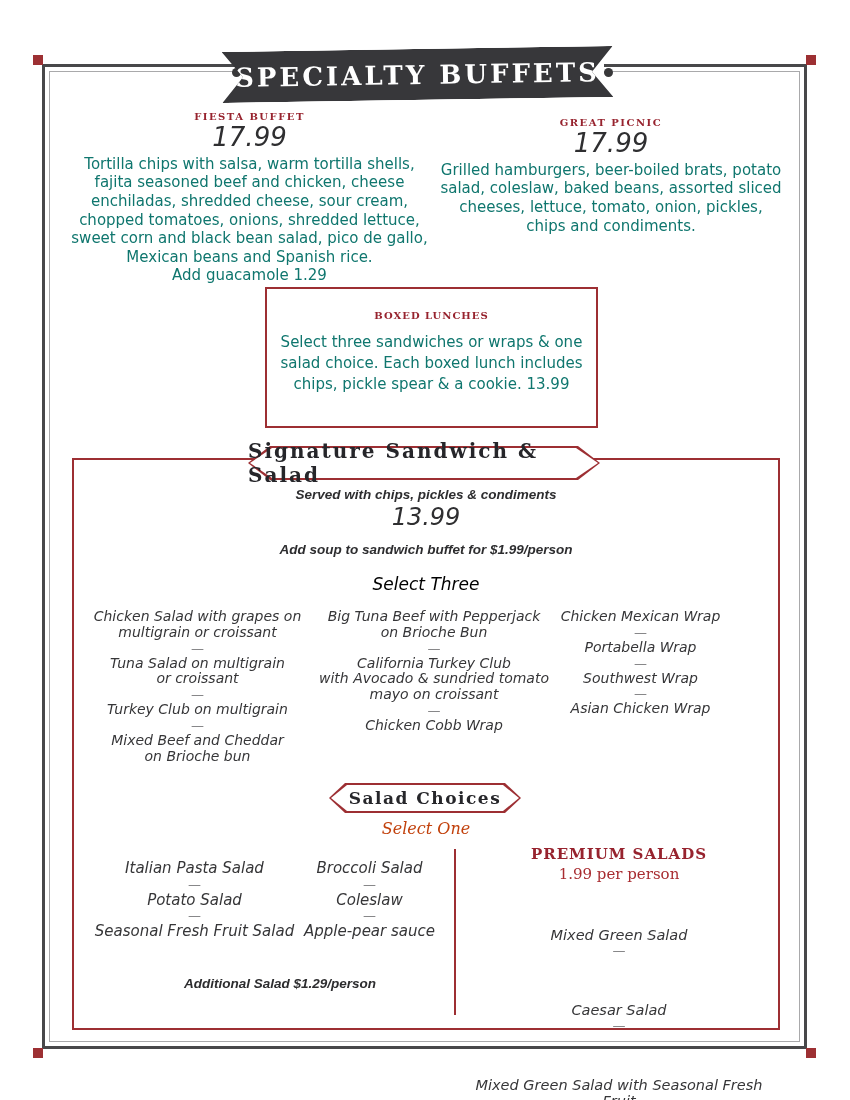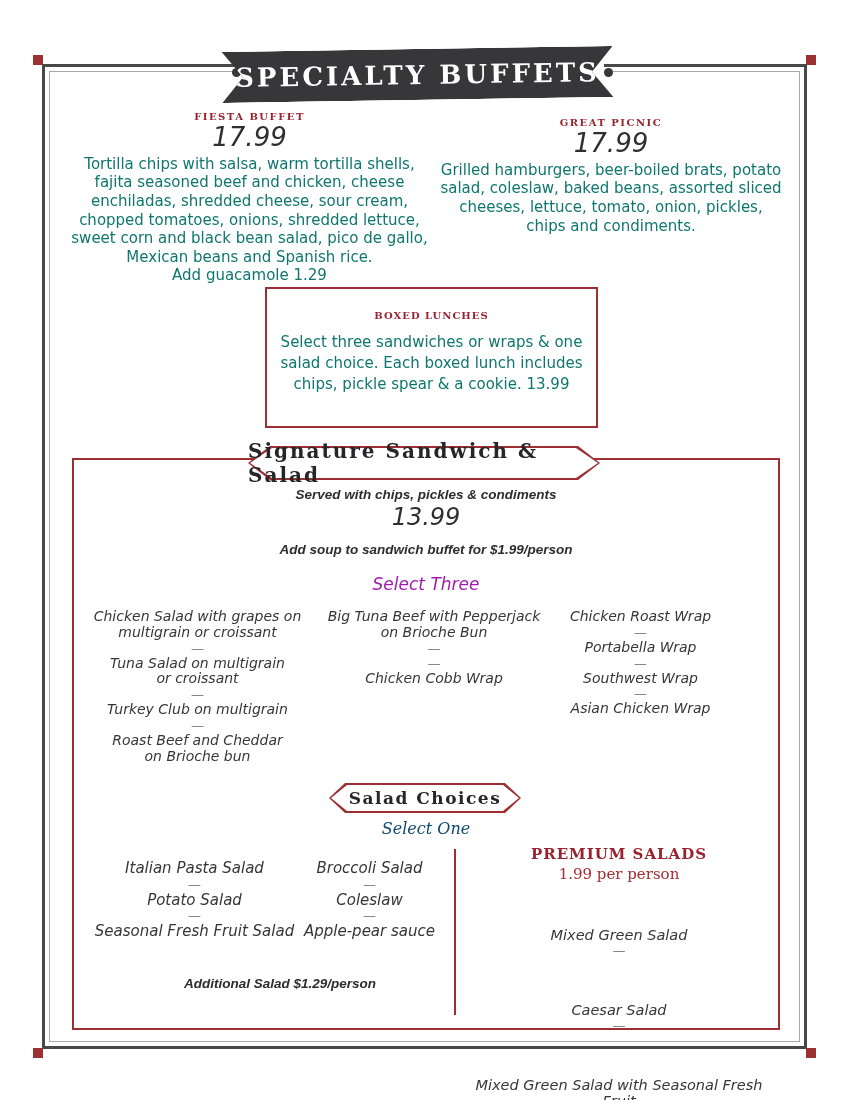--- a/index.html
+++ b/index.html
@@ -48,23 +48,23 @@
   .hex-label { position:absolute; inset:0; display:flex; align-items:center; justify-content:center;
                font-family:"DejaVu Serif", serif; font-weight:bold; color:#26262a; }
   .hex1 { left:248px; top:446px; width:352px; height:34px; }
   .hex1 .hex-outer, .hex1 .hex-inner { clip-path: polygon(22px 0, calc(100% - 22px) 0, 100% 50%, calc(100% - 22px) 100%, 22px 100%, 0 50%); }
   .hex1 .hex-label { font-size:20px; letter-spacing:2px; }
   .hex2 { left:329px; top:783px; width:192px; height:30px; }
   .hex2 .hex-outer, .hex2 .hex-inner { clip-path: polygon(16px 0, calc(100% - 16px) 0, 100% 50%, calc(100% - 16px) 100%, 16px 100%, 0 50%); }
   .hex2 .hex-label { font-size:17px; letter-spacing:1.5px; }
 
   .select-three { position:absolute; left:126px; width:600px; top:574px; text-align:center;
-                  font-style:italic; font-size:17px; color:#a21caf; }
+                  font-style:italic; font-size:17px; color:#000000; }
   .select-one { position:absolute; left:126px; width:600px; top:819px; text-align:center;
-                font-family:"DejaVu Serif", serif; font-style:italic; font-size:16px; color:#0c4a6e; }
+                font-family:"DejaVu Serif", serif; font-style:italic; font-size:16px; color:#c2410c; }
   .divider { position:absolute; left:454px; top:849px; width:2px; height:166px; background:#9d2f33; }
   .premium-title { font-family:"DejaVu Serif", serif; font-weight:bold; font-size:15px; letter-spacing:1px; color:#97232e; }
   .premium-price { font-family:"DejaVu Serif", serif; font-size:15px; color:#a82c30; margin:2px 0 3px 0; }
   .premium .menu-item { font-size:14.5px; line-height:16px;margin-top:44px; }
 </style>
 </head>
 <body>
 
 <div class="page">
 
@@ -126,32 +126,35 @@
 
   <div class="menu-col" style="left:75px; top:609px; width:245px;">
       <div class="menu-item">Chicken Salad with grapes on
 multigrain or croissant</div>
       <div class="sep">—</div>
       <div class="menu-item">Tuna Salad on multigrain
 or croissant</div>
       <div class="sep">—</div>
       <div class="menu-item">Turkey Club on multigrain</div>
       <div class="sep">—</div>
-      <div class="menu-item">Roast Beef and Cheddar
+      <div class="menu-item">Mixed Beef and Cheddar
 on Brioche bun</div>
     </div>
   <div class="menu-col" style="left:315px; top:609px; width:238px;">
       <div class="menu-item">Big Tuna Beef with Pepperjack
 on Brioche Bun</div>
       <div class="sep">—</div>
+      <div class="menu-item">California Turkey Club
+with Avocado &amp; sundried tomato
+mayo on croissant</div>
       <div class="sep">—</div>
       <div class="menu-item">Chicken Cobb Wrap</div>
     </div>
   <div class="menu-col" style="left:548px; top:609px; width:185px;">
-      <div class="menu-item">Chicken Roast Wrap</div>
+      <div class="menu-item">Chicken Mexican Wrap</div>
       <div class="sep">—</div>
       <div class="menu-item">Portabella Wrap</div>
       <div class="sep">—</div>
       <div class="menu-item">Southwest Wrap</div>
       <div class="sep">—</div>
       <div class="menu-item">Asian Chicken Wrap</div>
     </div>
 
   <div class="hex hex2">
     <div class="hex-outer"></div>

